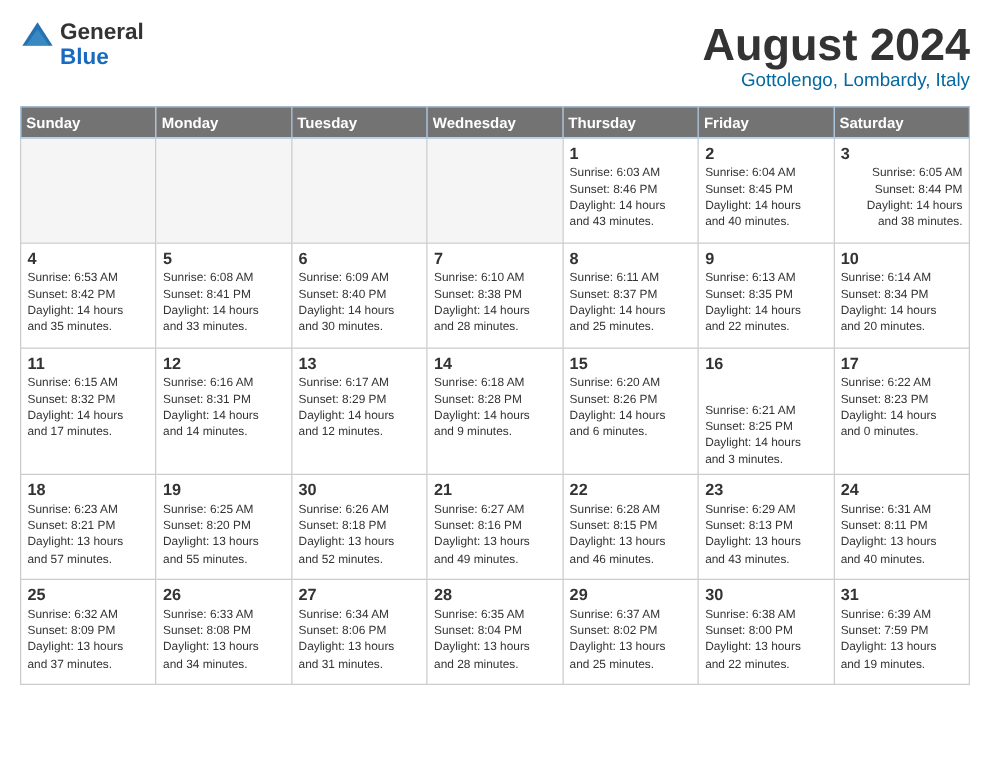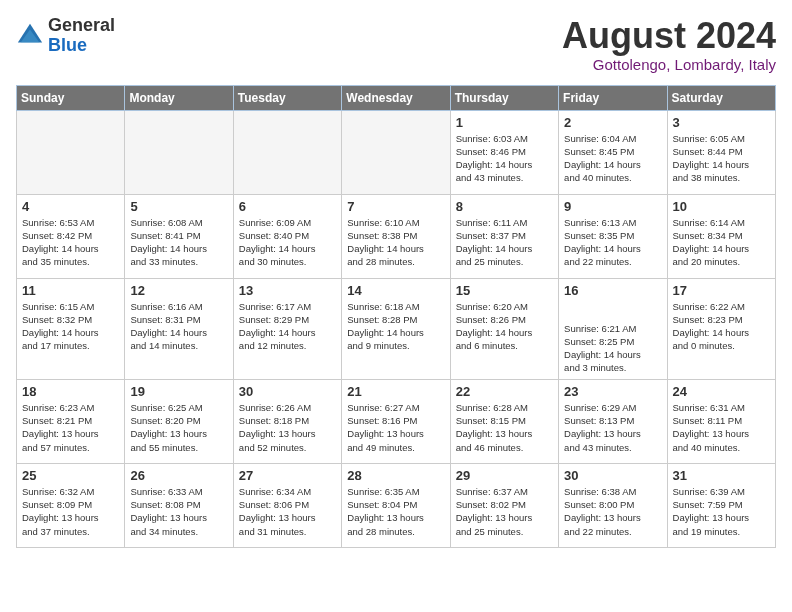--- a/index.html
+++ b/index.html
@@ -11,21 +11,20 @@
       padding: 16px;
     }
     .header {
       display: flex;
       justify-content: space-between;
       align-items: flex-start;
       margin-bottom: 12px;
     }
     .logo {
       display: flex;
-      align-items: center;
       gap: 4px;
     }
     .logo-text {
       font-size: 18px;
       font-weight: bold;
       color: #333;
       line-height: 1.1;
     }
     .logo-blue { color: #1a6bbf; }
     .logo-icon {
@@ -36,21 +35,21 @@
       text-align: right;
     }
     .cal-title {
       font-size: 36px;
       font-weight: bold;
       color: #333;
       line-height: 1.1;
     }
     .cal-subtitle {
       font-size: 15px;
-      color: #701a75;
+      color: #0369a1;
     }
     table {
       width: 100%;
       border-collapse: collapse;
       table-layout: fixed;
     }
     thead tr th {
       background: #737373;
       color: #fff;
       font-size: 12px;
@@ -136,21 +135,21 @@
         </td>
         <td>
           <span class="day-number">2</span>
           <div class="day-info" style="white-space: pre-line;">Sunrise: 6:04 AM
 Sunset: 8:45 PM
 Daylight: 14 hours
 and 40 minutes.</div>
         </td>
         <td>
           <span class="day-number">3</span>
-          <div class="day-info" style="white-space: pre-line;">Sunrise: 6:05 AM
+          <div class="day-info" style="white-space: pre-line; text-align: right;">Sunrise: 6:05 AM
 Sunset: 8:44 PM
 Daylight: 14 hours
 and 38 minutes.</div>
         </td>
       </tr>
       <tr>
         <td>
           <span class="day-number">4</span>
           <div class="day-info" style="white-space: pre-line;">Sunrise: 6:53 AM
 Sunset: 8:42 PM

